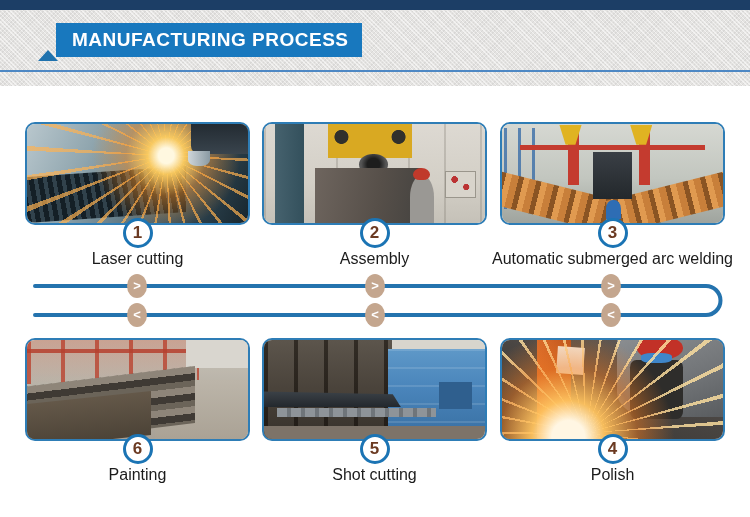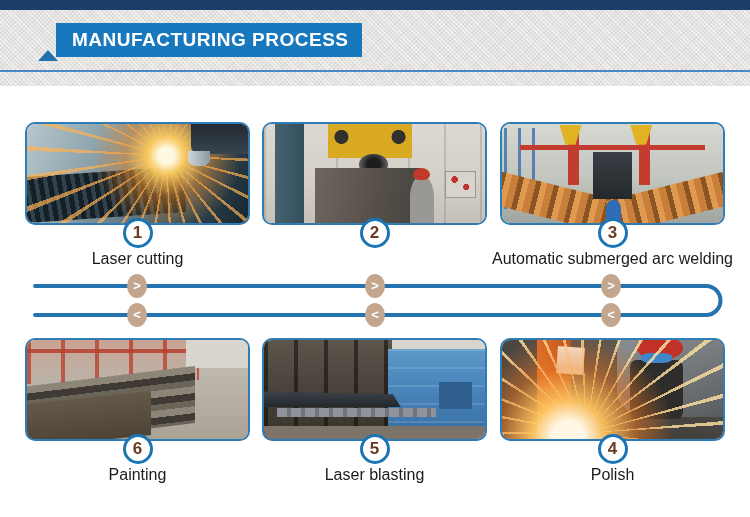--- a/index.html
+++ b/index.html
@@ -172,20 +172,21 @@
     <div class="p2-col"></div>
     <div class="p2-bar"></div>
     <div class="p2-clamp"></div>
     <div class="p2-wheel"></div>
     <div class="p2-plate"></div>
     <div class="p2-body"></div>
     <div class="p2-helmet"></div>
     <div class="p2-box"></div>
   </div>
   <div class="badge">2</div>
+  <div class="step-label">Assembly</div>
 </div>
 
 <div class="cell c3 row-top">
   <div class="photo">
     <div class="p3-bg"></div>
     <div class="p3-blue"></div>
     <div class="p3-slopeL"></div>
     <div class="p3-slopeR"></div>
     <div class="p3-redbeam"></div>
     <div class="p3-col1"></div>
@@ -229,21 +230,21 @@
   <div class="photo">
     <div class="p5-left"></div>
     <div class="p5-roof"></div>
     <div class="p5-machine"></div>
     <div class="p5-panel"></div>
     <div class="p5-conveyor"></div>
     <div class="p5-beam"></div>
     <div class="p5-floor"></div>
   </div>
   <div class="badge">5</div>
-  <div class="step-label">Laser blasting</div>
+  <div class="step-label">Shot cutting</div>
 </div>
 
 <div class="cell c3 row-bottom">
   <div class="photo">
     <div class="p4-bg"></div>
     <div class="p4-col"></div>
     <div class="p4-paper"></div>
     <div class="p4-jacket"></div>
     <div class="p4-apron"></div>
     <div class="p4-helmet"></div>

